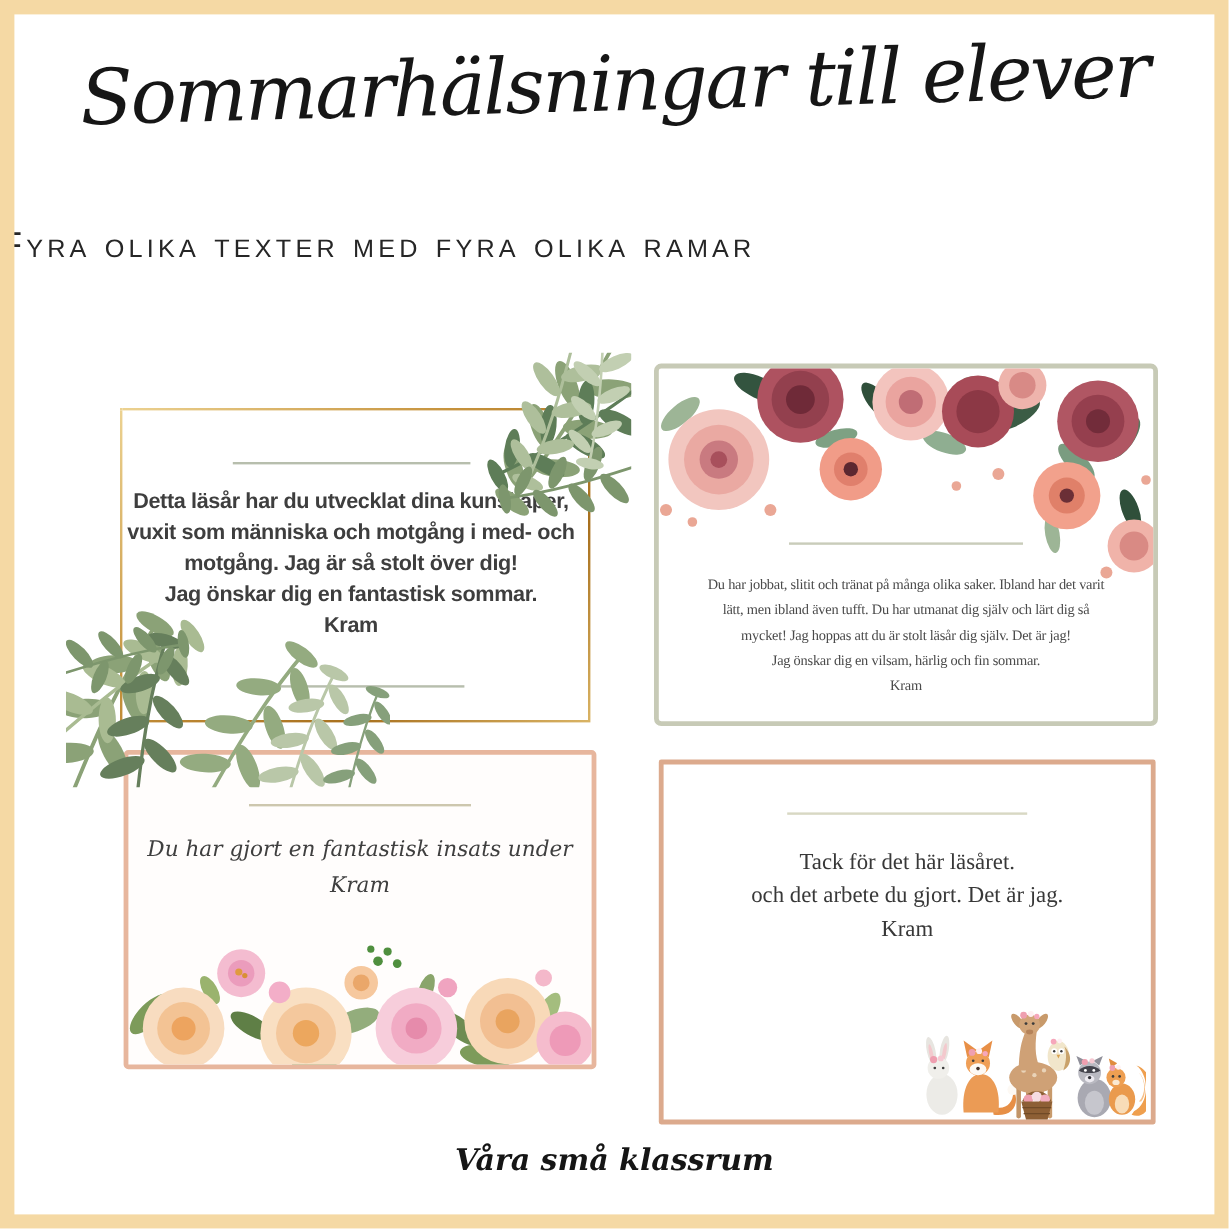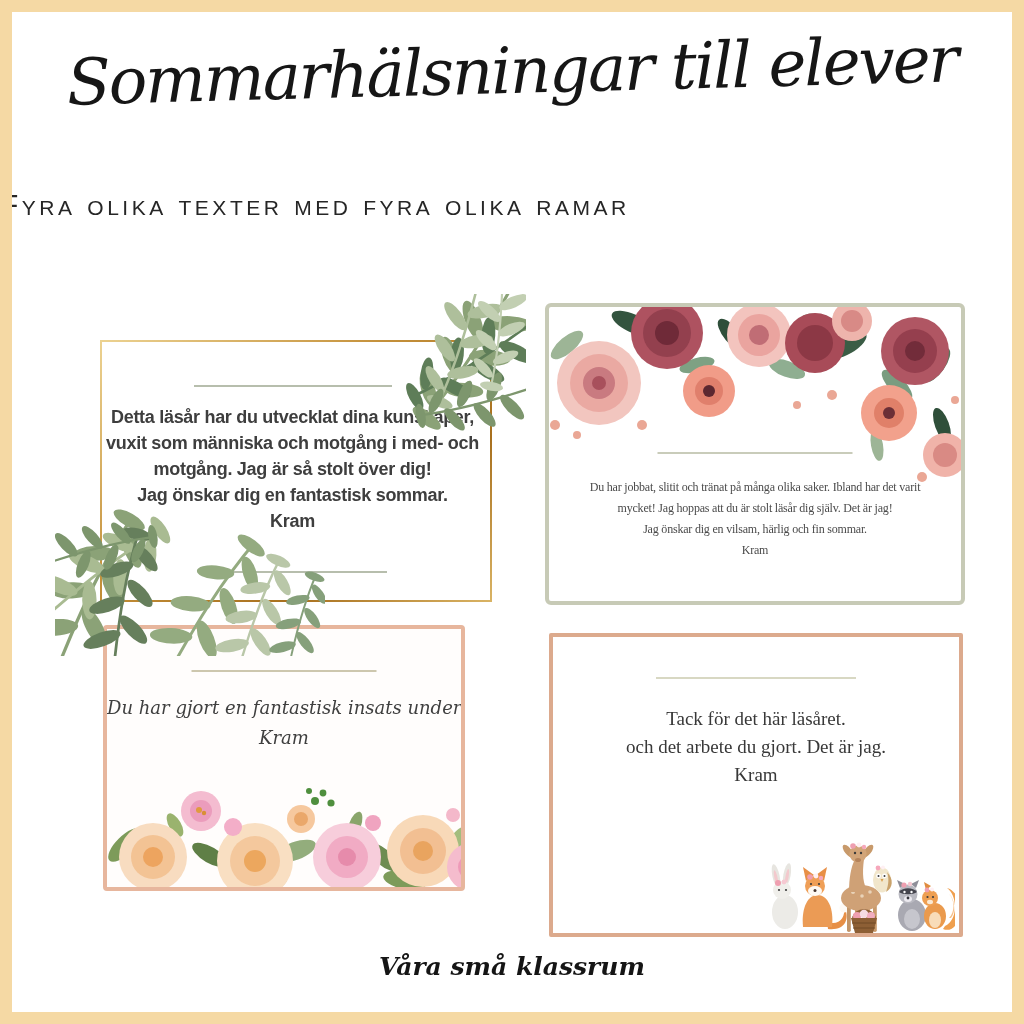--- a/index.html
+++ b/index.html
@@ -34,21 +34,21 @@
 
   
   .card2{left:545px;top:303px;width:420px;height:302px;background:#ffffff;
          border:4px solid #c7cab6;border-radius:6px;overflow:hidden;z-index:2;}
   .roses-top{position:absolute;top:-2px;left:-2px;width:416px;height:190px;}
   .card2 .div-a{top:145px;width:195px;background:#c9ccba;}
   .card2 .text{top:170px;font-family:Liberation Serif, serif;font-size:12px;
                line-height:21px;letter-spacing:-0.2px;color:#4a4a4a;}
 
   
-  .card3{left:103px;top:625px;width:362px;height:266px;background:#fffdfc;
+  .card3{left:103px;top:625px;width:394px;height:266px;background:#fffdfc;
          border:4px solid #e7b69d;border-radius:4px;overflow:hidden;z-index:1;}
   .card3 .div-a{top:41px;width:185px;background:#cdc7ae;}
   .card3 .text{top:64px;font-family:"DejaVu Serif",serif;font-style:italic;
                font-size:18px;line-height:30px;color:#3f3f3f;}
   .flowers-bottom{position:absolute;bottom:-2px;left:-2px;width:390px;height:104px;}
 
   
   .card4{left:549px;top:633px;width:414px;height:304px;background:#ffffff;
          border:4px solid #dcaa8d;border-radius:2px;z-index:1;}
   .card4 .div-a{top:40px;width:200px;background:#d8d8c3;}
@@ -167,20 +167,21 @@
           <circle cx="95" cy="120" r="5"></circle>
         <circle cx="250" cy="100" r="4"></circle>
           <circle cx="285" cy="90" r="5"></circle>
           <circle cx="375" cy="172" r="5"></circle>
           <circle cx="408" cy="95" r="4"></circle>
       </g>
     </svg>
     <div class="divider div-a"></div>
     <div class="text">
       <div class="line">Du har jobbat, slitit och tränat på många olika saker. Ibland har det varit</div>
+      <div class="line">lätt, men ibland även tufft. Du har utmanat dig själv och lärt dig så</div>
       <div class="line">mycket! Jag hoppas att du är stolt läsår dig själv. Det är jag!</div>
       <div class="line">Jag önskar dig en vilsam, härlig och fin sommar.</div>
       <div class="line">Kram</div>
     </div>
   </div>
 
   <div class="card card3">
     <div class="divider div-a"></div>
     <div class="text">
       <div class="line">Du har gjort en fantastisk insats under</div>

